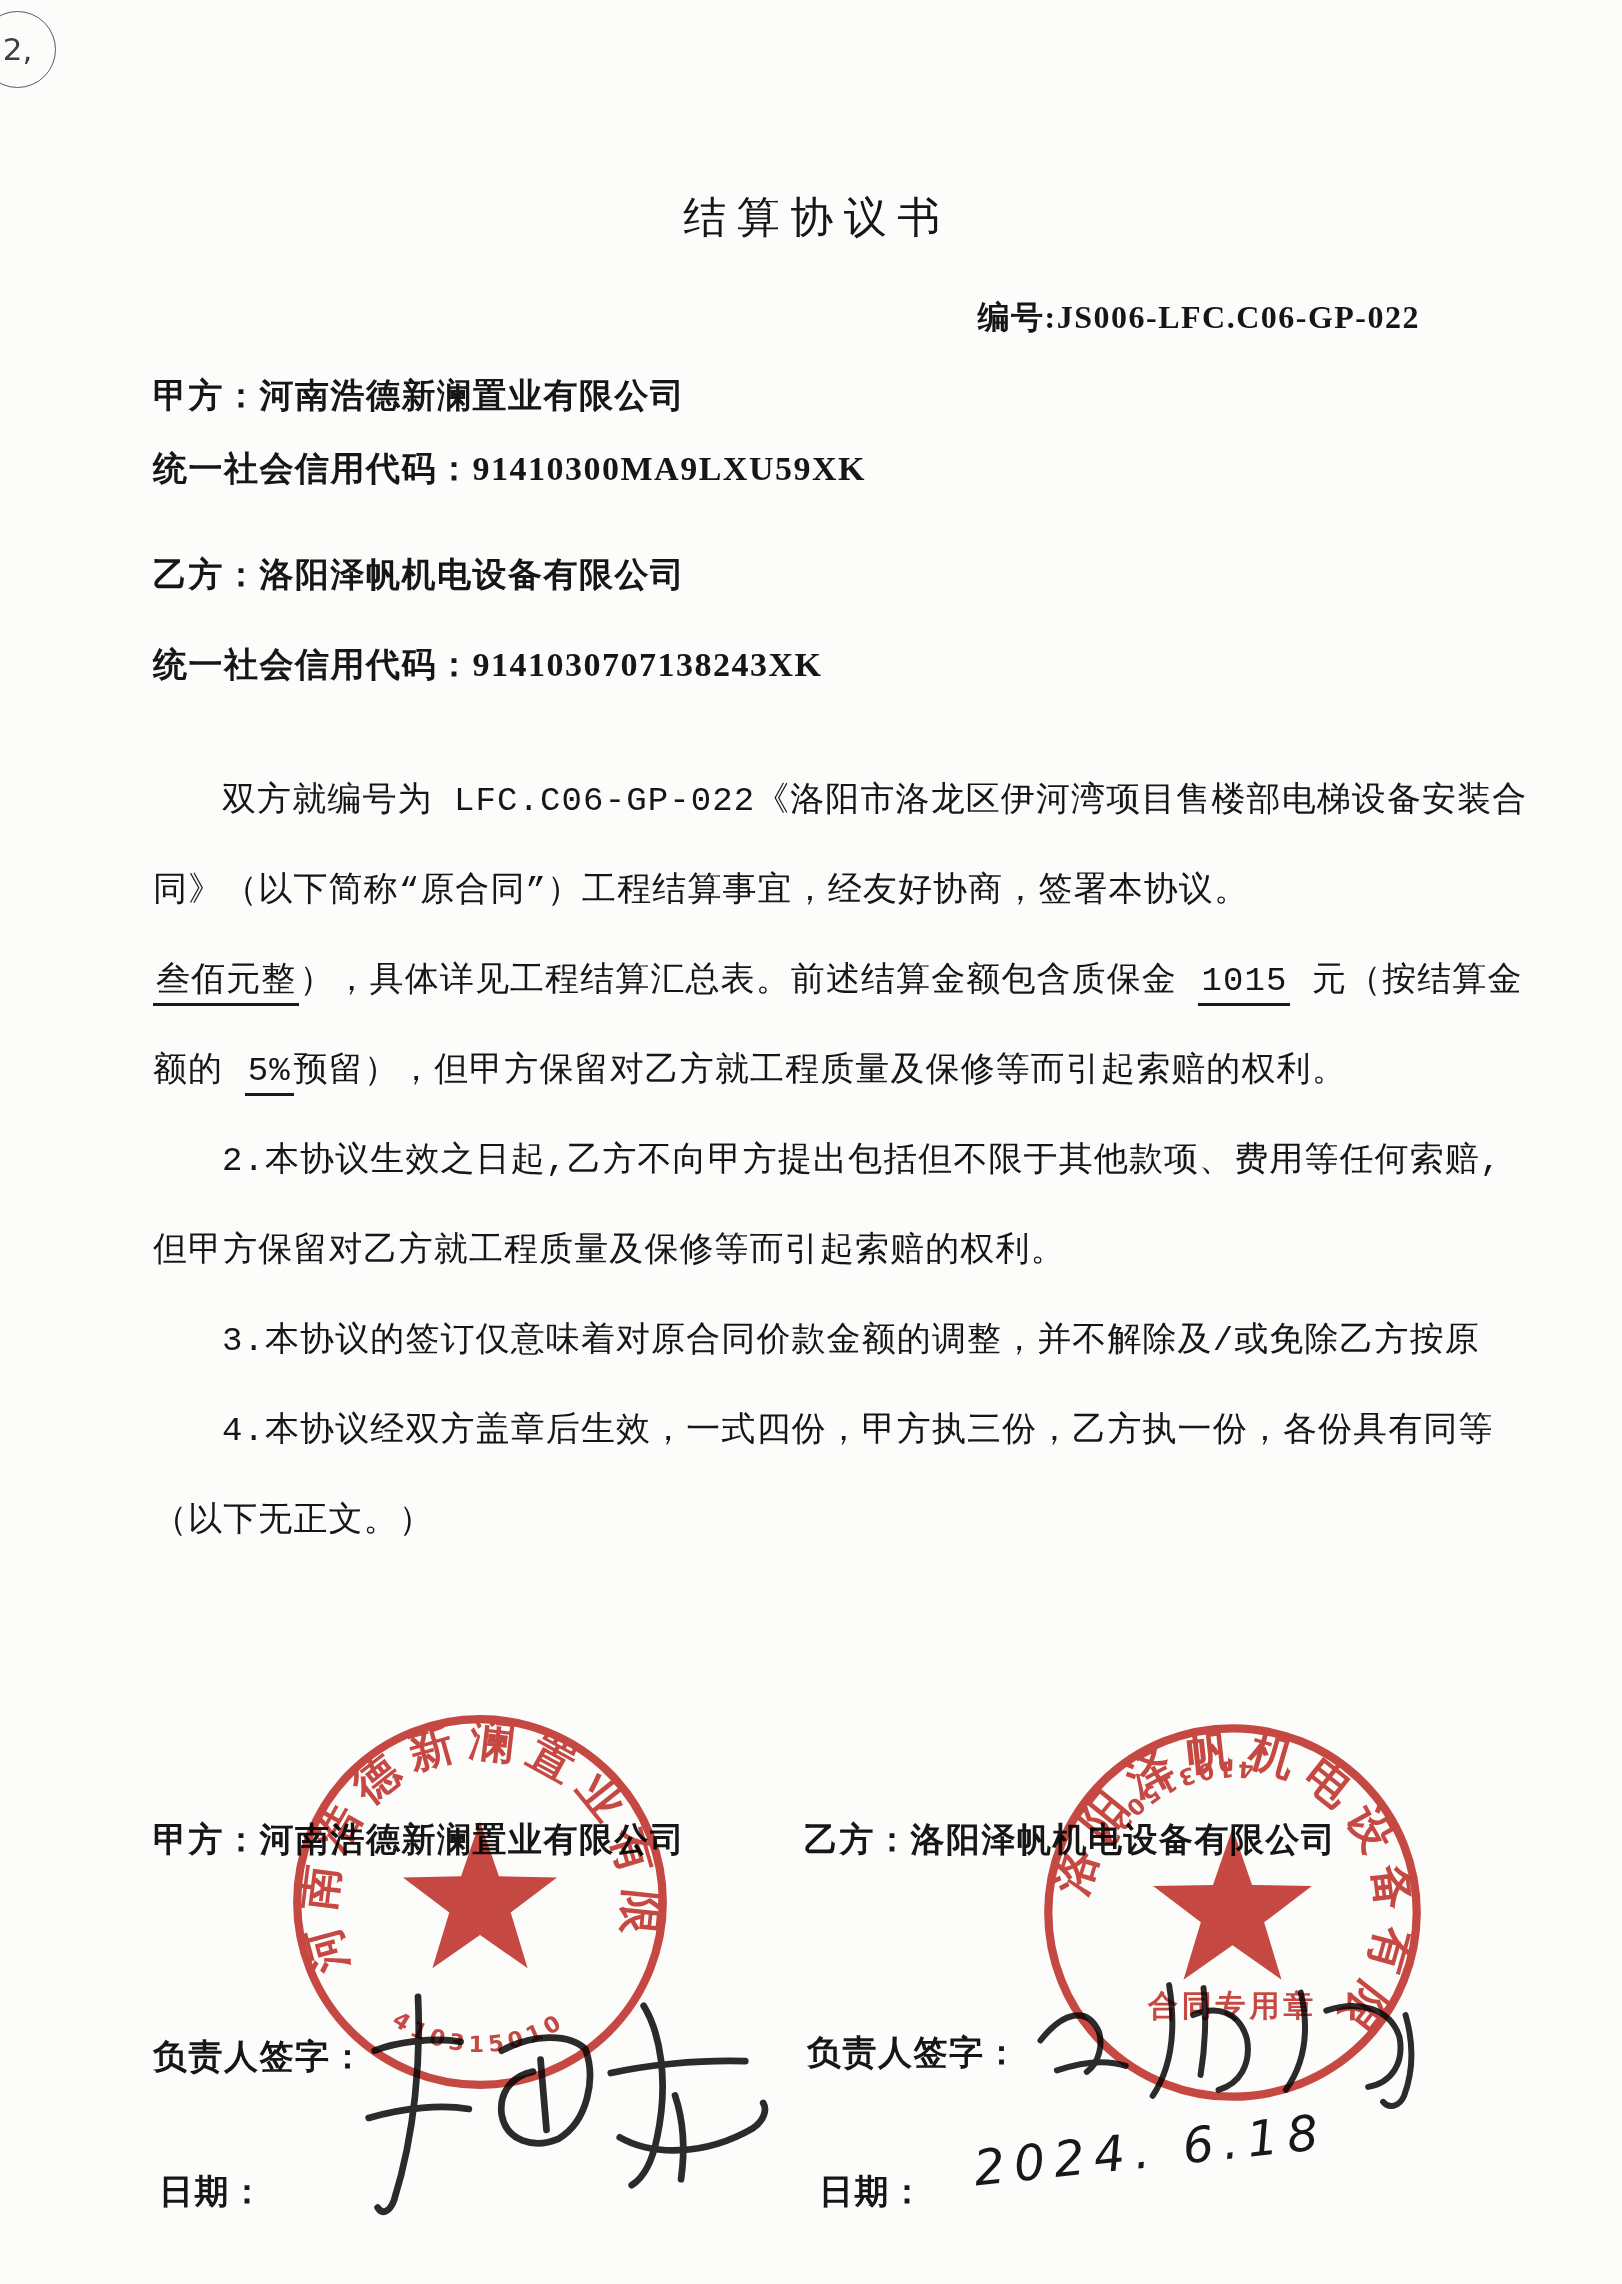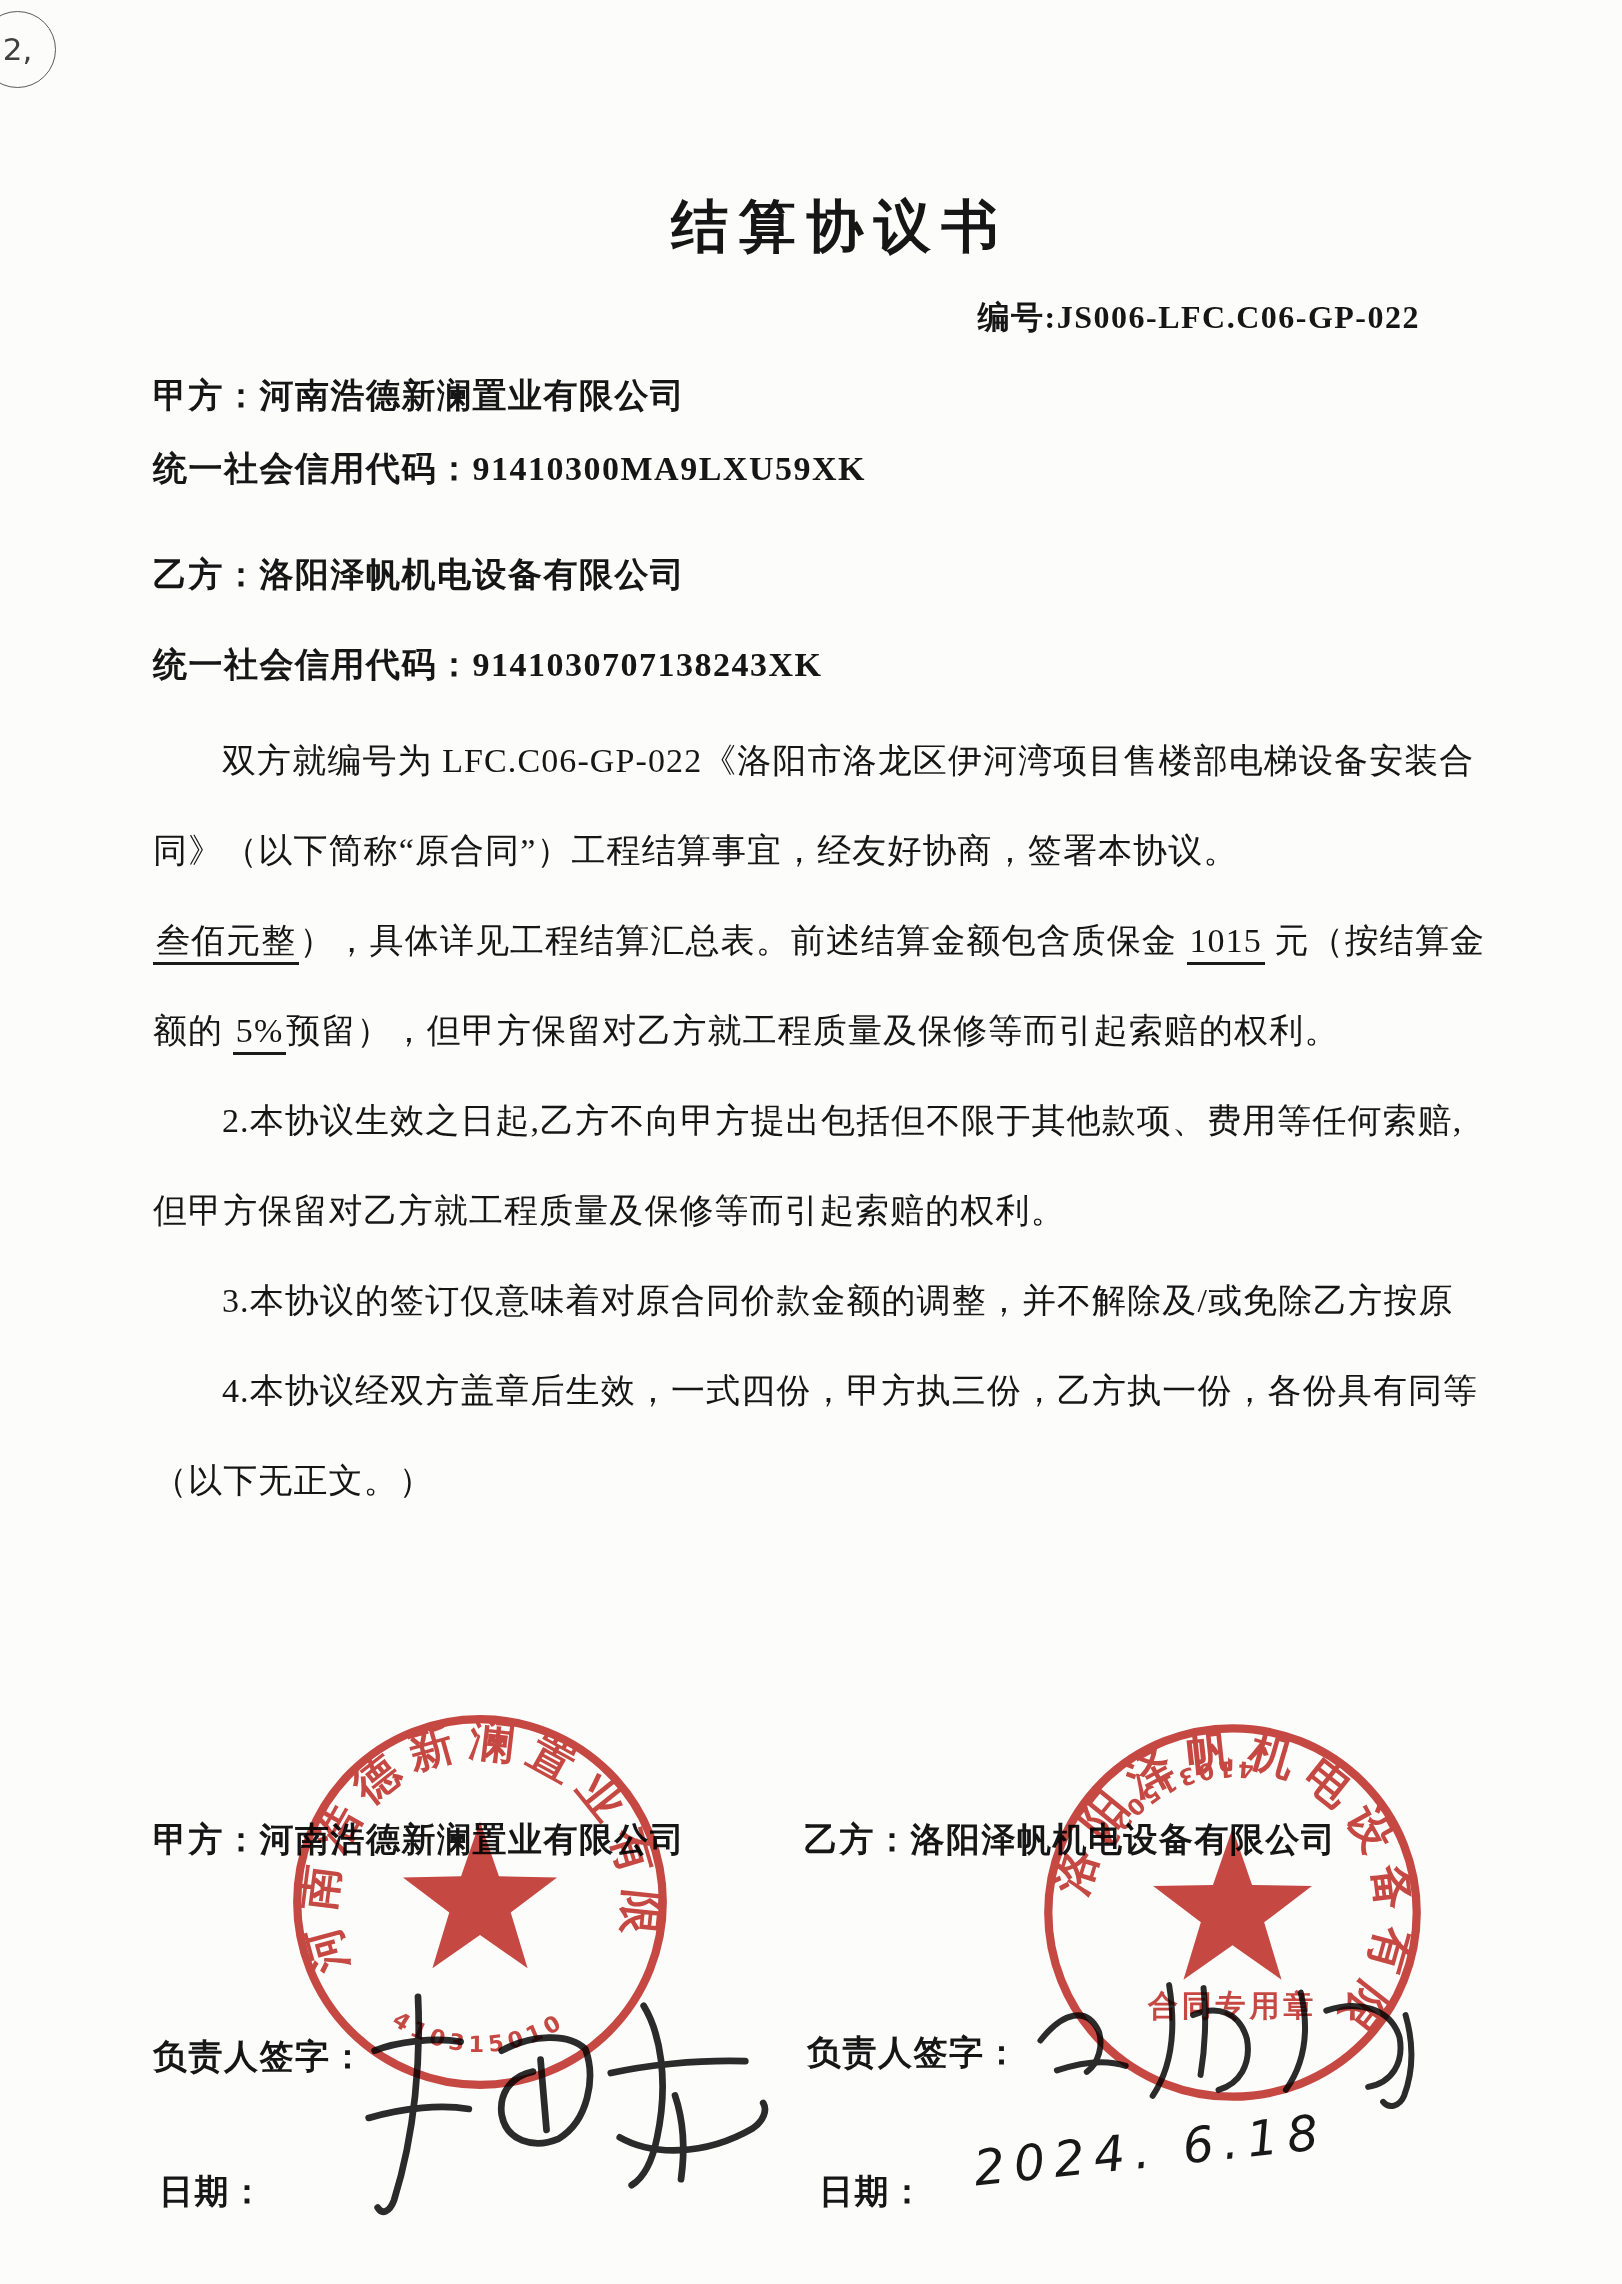--- a/index.html
+++ b/index.html
@@ -10,33 +10,33 @@
   }
   .abs{position:absolute;}
   
   #corner-mark{
     left:-21px; top:10.5px; width:75px; height:75px;
     border:1.5px solid #5a5a5a; border-radius:50%;
     display:flex; align-items:center; justify-content:center;
     font-size:31px; color:#3f3f3f; font-family:"DejaVu Sans",sans-serif;
   }
   #doc-title{
-    left:840px; top:189px; transform:translateX(-50%);
-    font-size:57px; font-weight:700; letter-spacing:10.5px; white-space:nowrap;
+    left:817px; top:189px; transform:translateX(-50%);
+    font-size:43px; font-weight:400; letter-spacing:10.5px; white-space:nowrap;
   }
   #doc-number{
     right:202px; top:296px; font-size:32px; font-weight:700; letter-spacing:1.5px; white-space:nowrap;
   }
   .topline{ left:153px; font-size:34px; font-weight:600; letter-spacing:1.5px; white-space:nowrap;}
   #party-a-line{ top:373px; }
   #party-a-code{ top:446px; }
   #party-b-line{ top:552px; }
   #party-b-code{ top:642px; }
 
-  #doc-body{ left:153px; top:716px; width:1319px; }
+  #doc-body{ left:153px; top:756px; width:1319px;font-family:Liberation Mono, monospace; }
   #doc-body .line{
     height:90px; line-height:90px; font-size:34px; font-weight:500;
     letter-spacing:1.1px; white-space:nowrap;
   }
   #doc-body .line.first{ padding-left:69px; }
   #doc-body .u{ border-bottom:3px solid #1b1b1b; padding:0 3px 3px 3px; }
 
   .sig-label{ font-size:34px; font-weight:600; letter-spacing:1.5px; white-space:nowrap; }
   #sig-a-company{ left:153px; top:1817px; }
   #sig-b-company{ left:804px; top:1817px; }

